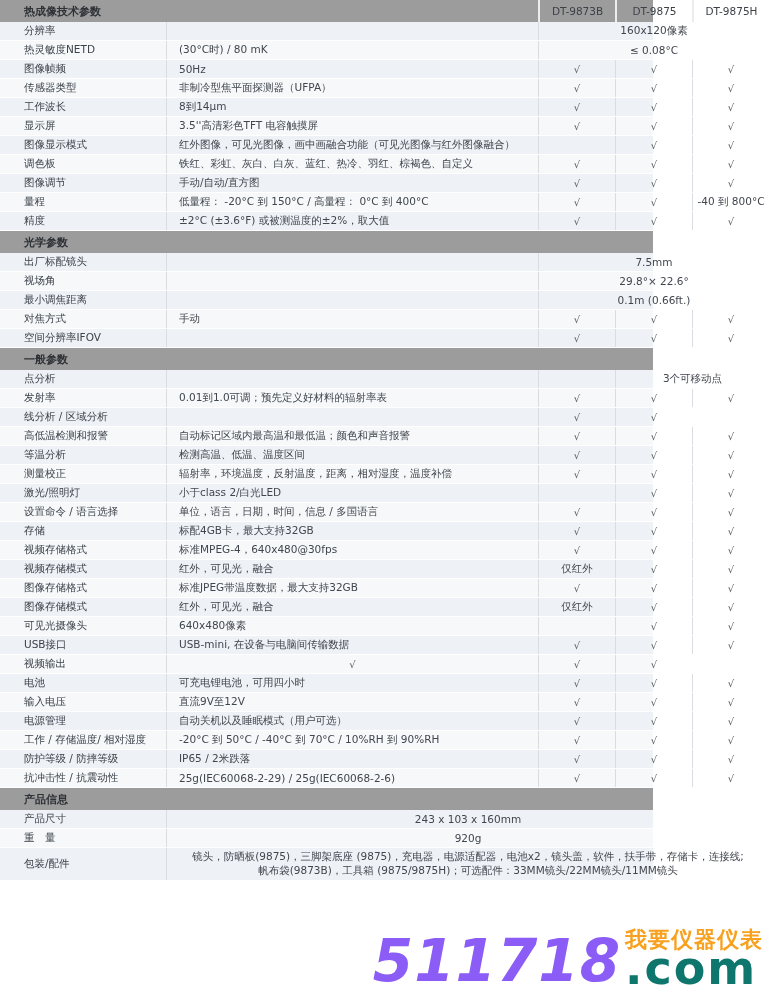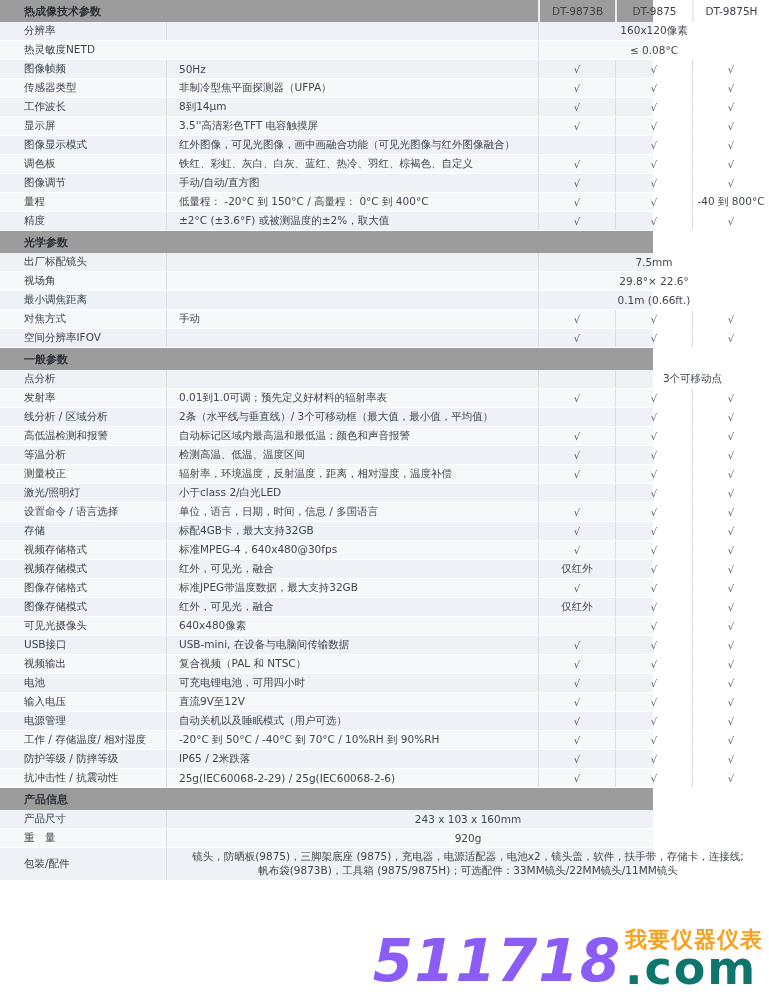--- a/index.html
+++ b/index.html
@@ -72,20 +72,21 @@
     <div class="model">DT-9875H</div>
   </div>
   <div>
       <div class="grid row a">
         <div class="cell lbl">分辨率</div>
         <div class="cell desc"></div>
         <div class="cell mcell merge3">160x120像素</div>
       </div>
       <div class="grid row b">
         <div class="cell lbl">热灵敏度NETD</div>
+        <div class="cell desc">(30°C时) / 80 mK</div>
         <div class="cell mcell merge3">≤ 0.08°C</div>
       </div>
       <div class="grid row a">
         <div class="cell lbl">图像帧频</div>
         <div class="cell desc">50Hz</div>
         <div class="cell mcell">
           <div class="check">√</div>
         </div>
         <div class="cell mcell">
           <div class="check">√</div>
@@ -251,21 +252,20 @@
         </div>
         <div class="cell mcell">
           <div class="check">√</div>
         </div>
         <div class="cell mcell">
           <div class="check">√</div>
         </div>
       </div>
       <div class="grid row a">
         <div class="cell lbl">线分析 / 区域分析</div>
-        <div class="cell desc">2条（水平线与垂直线）/ 3个可移动框（最大值，最小值，平均值）</div>
         <div class="cell mcell"></div>
         <div class="cell mcell">
           <div class="check">√</div>
         </div>
         <div class="cell mcell">
           <div class="check">√</div>
         </div>
       </div>
       <div class="grid row b">
         <div class="cell lbl">高低温检测和报警</div>
@@ -410,21 +410,20 @@
         </div>
         <div class="cell mcell">
           <div class="check">√</div>
         </div>
         <div class="cell mcell">
           <div class="check">√</div>
         </div>
       </div>
       <div class="grid row b">
         <div class="cell lbl">视频输出</div>
-        <div class="cell desc">复合视频（PAL 和 NTSC）</div>
         <div class="cell mcell">
           <div class="check">√</div>
         </div>
         <div class="cell mcell">
           <div class="check">√</div>
         </div>
         <div class="cell mcell">
           <div class="check">√</div>
         </div>
       </div>

